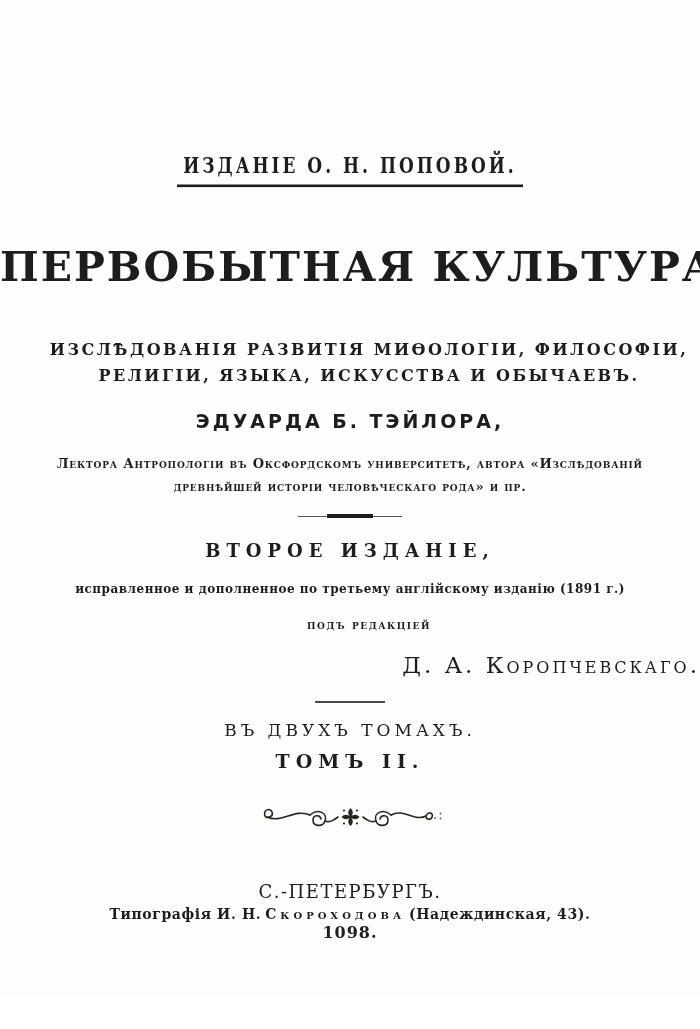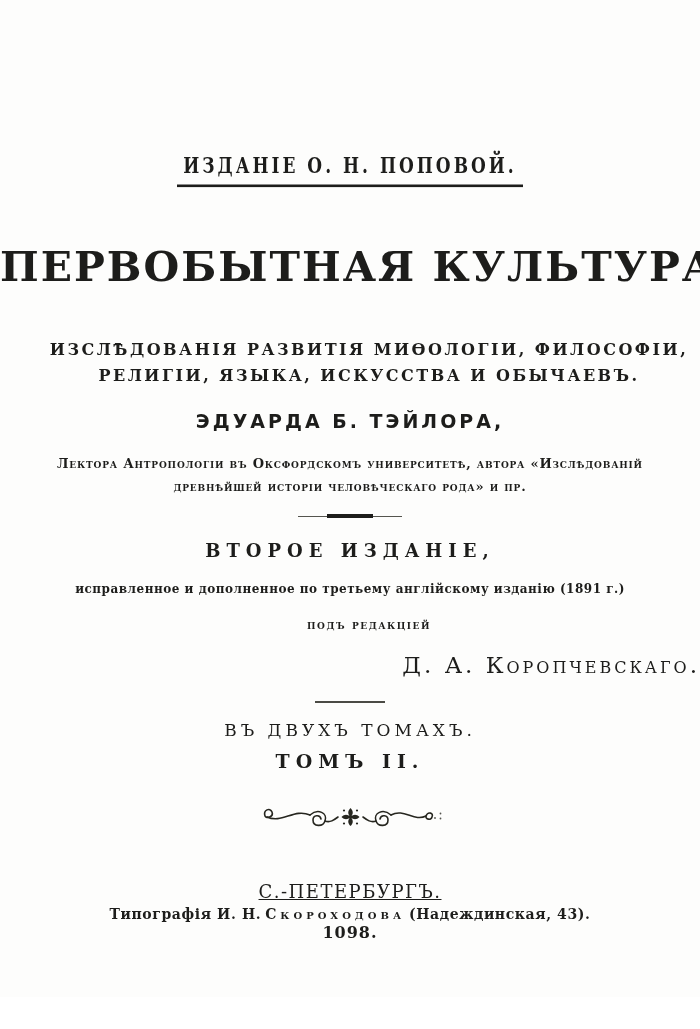--- a/index.html
+++ b/index.html
@@ -149,21 +149,20 @@
   
   .ornament-row { top: 800px; }
   .ornament-svg { display: inline-block; }
 
   
   .city-row { top: 881px; }
   .city {
     font-weight: 400;
     font-size: 18px;
     letter-spacing: 1.5px;
-    text-decoration: underline;
   }
   .printer-row { top: 904px; }
   .printer {
     font-weight: 700;
     font-size: 14px;
     letter-spacing: 0.6px;
   }
   .printer .spaced-name {
     font-variant: small-caps;
     letter-spacing: 4px;

